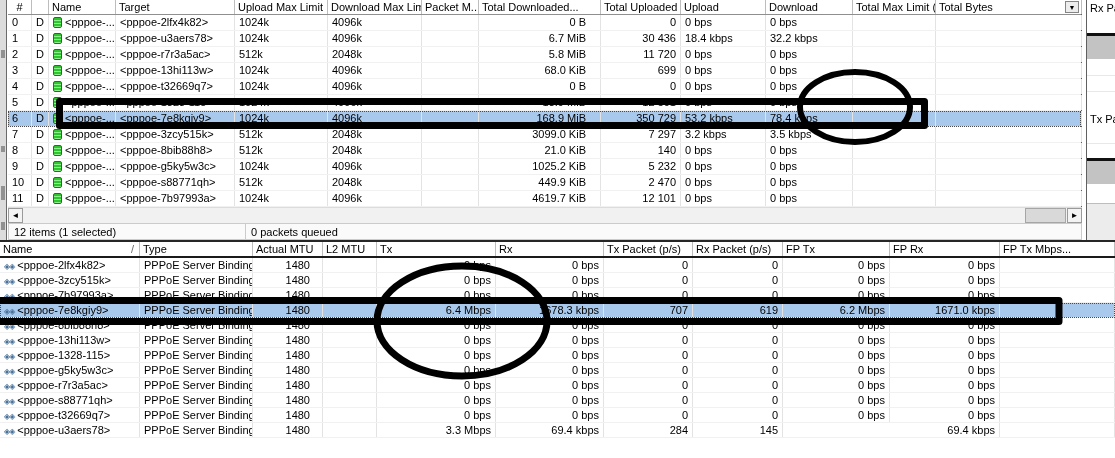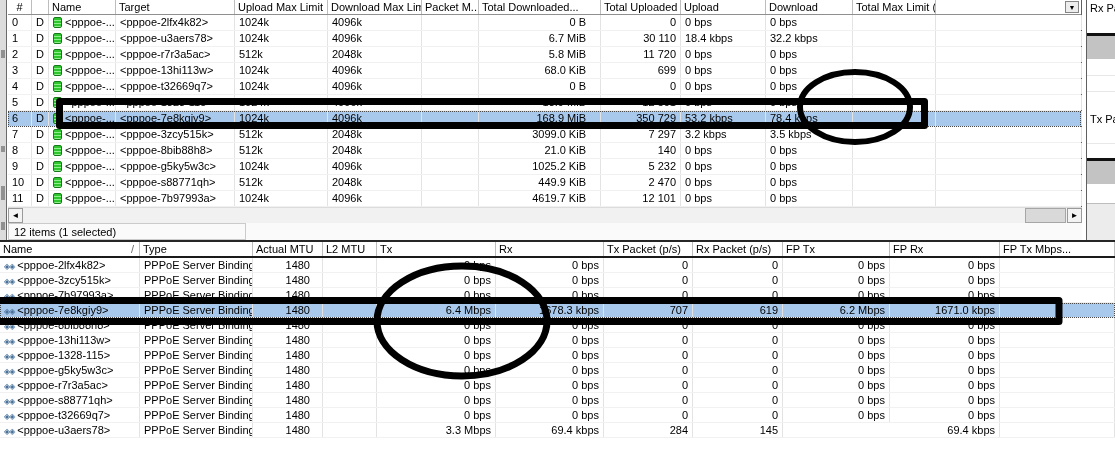--- a/index.html
+++ b/index.html
@@ -122,20 +122,23 @@
         </div>
         <div class="hcell" style="width: 85px;">
           <span>Upload</span>
         </div>
         <div class="hcell" style="width: 87px;">
           <span>Download</span>
         </div>
         <div class="hcell" style="width: 83px;">
           <span>Total Max Limit (bi...</span>
         </div>
+        <div class="hcell" style="width: 146px;">
+          <span>Total Bytes</span>
+        </div>
       </div>
     <div class="rows" id="queue-rows">
         <div class="trow">
           <div class="tcell" style="width: 24px;"><span>0</span></div>
           <div class="tcell" style="width: 17px;"><span>D</span></div>
           <div class="tcell" style="width: 67px;"><span class="qic"></span><span>&lt;pppoe-...</span></div>
           <div class="tcell" style="width: 119px;"><span>&lt;pppoe-2lfx4k82&gt;</span></div>
           <div class="tcell" style="width: 93px;"><span>1024k</span></div>
           <div class="tcell" style="width: 94px;"><span>4096k</span></div>
           <div class="tcell" style="width: 57px;"><span></span></div>
@@ -148,21 +151,21 @@
         </div>
         <div class="trow">
           <div class="tcell" style="width: 24px;"><span>1</span></div>
           <div class="tcell" style="width: 17px;"><span>D</span></div>
           <div class="tcell" style="width: 67px;"><span class="qic"></span><span>&lt;pppoe-...</span></div>
           <div class="tcell" style="width: 119px;"><span>&lt;pppoe-u3aers78&gt;</span></div>
           <div class="tcell" style="width: 93px;"><span>1024k</span></div>
           <div class="tcell" style="width: 94px;"><span>4096k</span></div>
           <div class="tcell" style="width: 57px;"><span></span></div>
           <div class="tcell ar pr14" style="width: 122px;"><span>6.7 MiB</span></div>
-          <div class="tcell ar" style="width: 80px;"><span>30 110</span></div>
+          <div class="tcell ar" style="width: 80px;"><span>30 436</span></div>
           <div class="tcell" style="width: 85px;"><span>18.4 kbps</span></div>
           <div class="tcell" style="width: 87px;"><span>32.2 kbps</span></div>
           <div class="tcell" style="width: 83px;"><span></span></div>
           <div class="tcell" style="width: 146px;"><span></span></div>
         </div>
         <div class="trow">
           <div class="tcell" style="width: 24px;"><span>2</span></div>
           <div class="tcell" style="width: 17px;"><span>D</span></div>
           <div class="tcell" style="width: 67px;"><span class="qic"></span><span>&lt;pppoe-...</span></div>
           <div class="tcell" style="width: 119px;"><span>&lt;pppoe-r7r3a5ac&gt;</span></div>
@@ -317,20 +320,21 @@
     <div id="q-scroll">
       <div class="sbtn left"></div>
       <div id="q-track">
         <div id="q-thumb"></div>
       </div>
       <div class="sbtn right"></div>
     </div>
 
     <div id="q-status">
       <div class="stat" style="width:238px">12 items (1 selected)</div>
+      <div class="stat" style="flex:1">0 packets queued</div>
     </div>
   </div>
 
   <div id="side-panel">
     <div class="lbl" style="top:2px">Rx Pa</div>
     <div class="bline" style="top:33px"></div>
     <div class="gband" style="top:36px;height:23px"></div>
     <div class="hline" style="top:75px"></div>
     <div class="hline" style="top:91px"></div>
     <div class="lbl" style="top:113px">Tx Pa</div>

